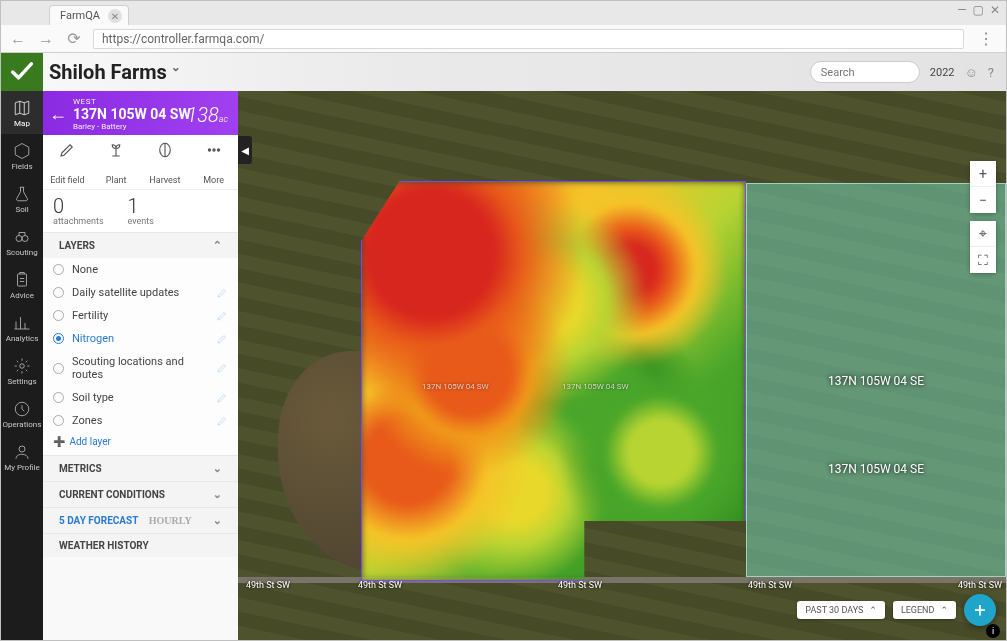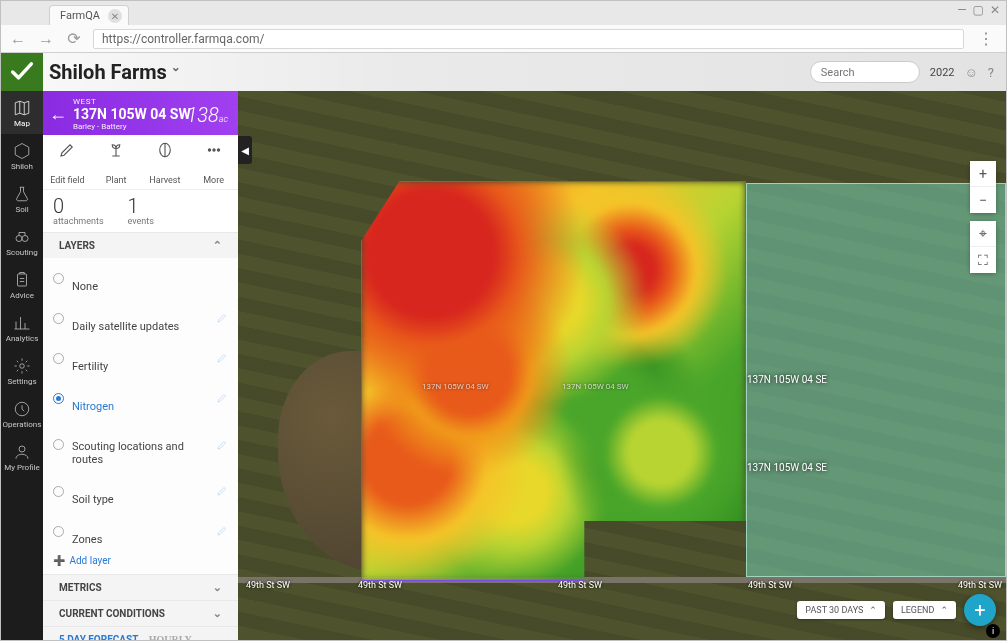--- a/index.html
+++ b/index.html
@@ -56,21 +56,21 @@
 .count-block .lbl { font-size: 9px; color: #777; }
 
 .section-head { display: flex; align-items: center; justify-content: space-between; padding: 6px 16px; font-size: 10px; font-weight: 700; color: #444; background: #f4f4f4; border-top: 1px solid #e8e8e8; cursor: pointer;}
 .section-head .chev { font-size: 11px; color: #888; }
 
 .layers { background: #fdfdfd; }
 .layer { display: flex; align-items: center; padding: 5px 10px; gap: 8px; cursor: pointer;}
 .radio { width: 11px; height: 11px; border: 1px solid #aaa; border-radius: 50%; position: relative; flex-shrink: 0;}
 .radio.checked { border-color: #2a7ad4; }
 .radio.checked::after { content: ""; position: absolute; inset: 2px; background: #2a7ad4; border-radius: 50%; }
-.layer-label { flex: 1; font-size: 11px; color: #444; margin-top: 17px; }
+.layer-label { flex: 1; font-size: 11px; color: #444; }
 .layer.selected .layer-label { color: #2a7ad4; }
 .pencil { width: 12px; height: 12px; cursor: pointer; opacity: .7;}
 .add-link { color: #2a7ad4; font-size: 10px; padding: 4px 10px 8px; cursor: pointer; display: flex; align-items: center; gap: 4px;}
 
 .forecast-tabs { font-size: 10px; }
 .forecast-tabs .active { color: #2a7ad4; font-weight: 700; }
 .forecast-tabs .inactive { color: #aaa; margin-left: 8px; font-family: Liberation Serif, serif; }
 
 .collapse-handle { position: absolute; right: -14px; top: 45px; width: 14px; height: 28px; background: #222; color: #fff; display: flex; align-items: center; justify-content: center; font-size: 10px; border-radius: 0 3px 3px 0; cursor: pointer; z-index: 4;}
 
@@ -79,21 +79,21 @@
 .aerial { position: absolute; inset: 0; }
 .aerial-bg { position:absolute; inset:0; background:
   linear-gradient(0deg, rgba(88,70,40,.35), rgba(88,70,40,.35)),
   repeating-linear-gradient(12deg, #4a5a30 0 14px, #3e4d28 14px 28px);
 }
 .dirt { position:absolute; background: radial-gradient(circle at 30% 30%, #6a5a3a, #4a4030); }
 .road-h { position: absolute; left:0; right:0; height: 6px; background: #7a7468; top: 486px; }
 .road-label { position: absolute; font-size: 9px; color: #fff; text-shadow: 0 0 3px #000; }
 
 .field-se { position: absolute; left: 508px; top: 92px; width: 260px; height: 394px; background: rgba(120, 220, 190, .5); border: 1px solid rgba(200,255,240,.6); }
-.field-se .label { position: absolute; width: 100%; text-align: left; font-size: 10px; color: #fff; text-shadow: 0 0 4px #000; }
+.field-se .label { position: absolute; width: 100%; text-align: center; font-size: 12px; color: #fff; text-shadow: 0 0 4px #000; }
 
 
 .field-sw { position: absolute; left: 123px; top: 90px; width: 385px; height: 400px; border: 1px solid #7a4be8; overflow: hidden; clip-path: polygon(10% 0, 100% 0, 100% 85%, 58% 85%, 58% 100%, 0 100%, 0 15%); }
 .heat { position:absolute; inset:0; background:
   radial-gradient(circle at 18% 18%, #d7261e 0 14%, #e85a1a 20%, transparent 34%),
   radial-gradient(circle at 28% 48%, #e85a1a 0 12%, #f09a1a 18%, transparent 30%),
   radial-gradient(circle at 12% 70%, #e85a1a 0 10%, #f5c428 18%, transparent 28%),
   radial-gradient(circle at 48% 30%, #e8d82a 0 10%, #b8d432 18%, transparent 30%),
   radial-gradient(circle at 70% 22%, #d7261e 0 6%, #e85a1a 10%, #f5c428 16%, transparent 24%),
   radial-gradient(circle at 78% 68%, #b8d432 0 8%, #4aa62a 14%, transparent 26%),
@@ -165,21 +165,21 @@
         <div class="nav-item active">
           <svg viewBox="0 0 24 24">
               <path d="M3 5l6-2 6 2 6-2v16l-6 2-6-2-6 2z M9 3v16 M15 5v16" stroke="#fff" fill="none"></path>
             </svg>
           <span>Map</span>
         </div>
         <div class="nav-item">
           <svg viewBox="0 0 24 24">
               <path d="M12 2l9 5v10l-9 5-9-5V7z" stroke="#c8c8c8" fill="none"></path>
             </svg>
-          <span>Shiloh</span>
+          <span>Fields</span>
         </div>
         <div class="nav-item">
           <svg viewBox="0 0 24 24">
               <path d="M9 3h6 M10 3v6l-5 9a2 2 0 002 3h10a2 2 0 002-3l-5-9V3" stroke="#c8c8c8" fill="none"></path>
             </svg>
           <span>Soil</span>
         </div>
         <div class="nav-item">
           <svg viewBox="0 0 24 24">
               <circle cx="8" cy="14" r="4" stroke="#c8c8c8" fill="none"></circle>

